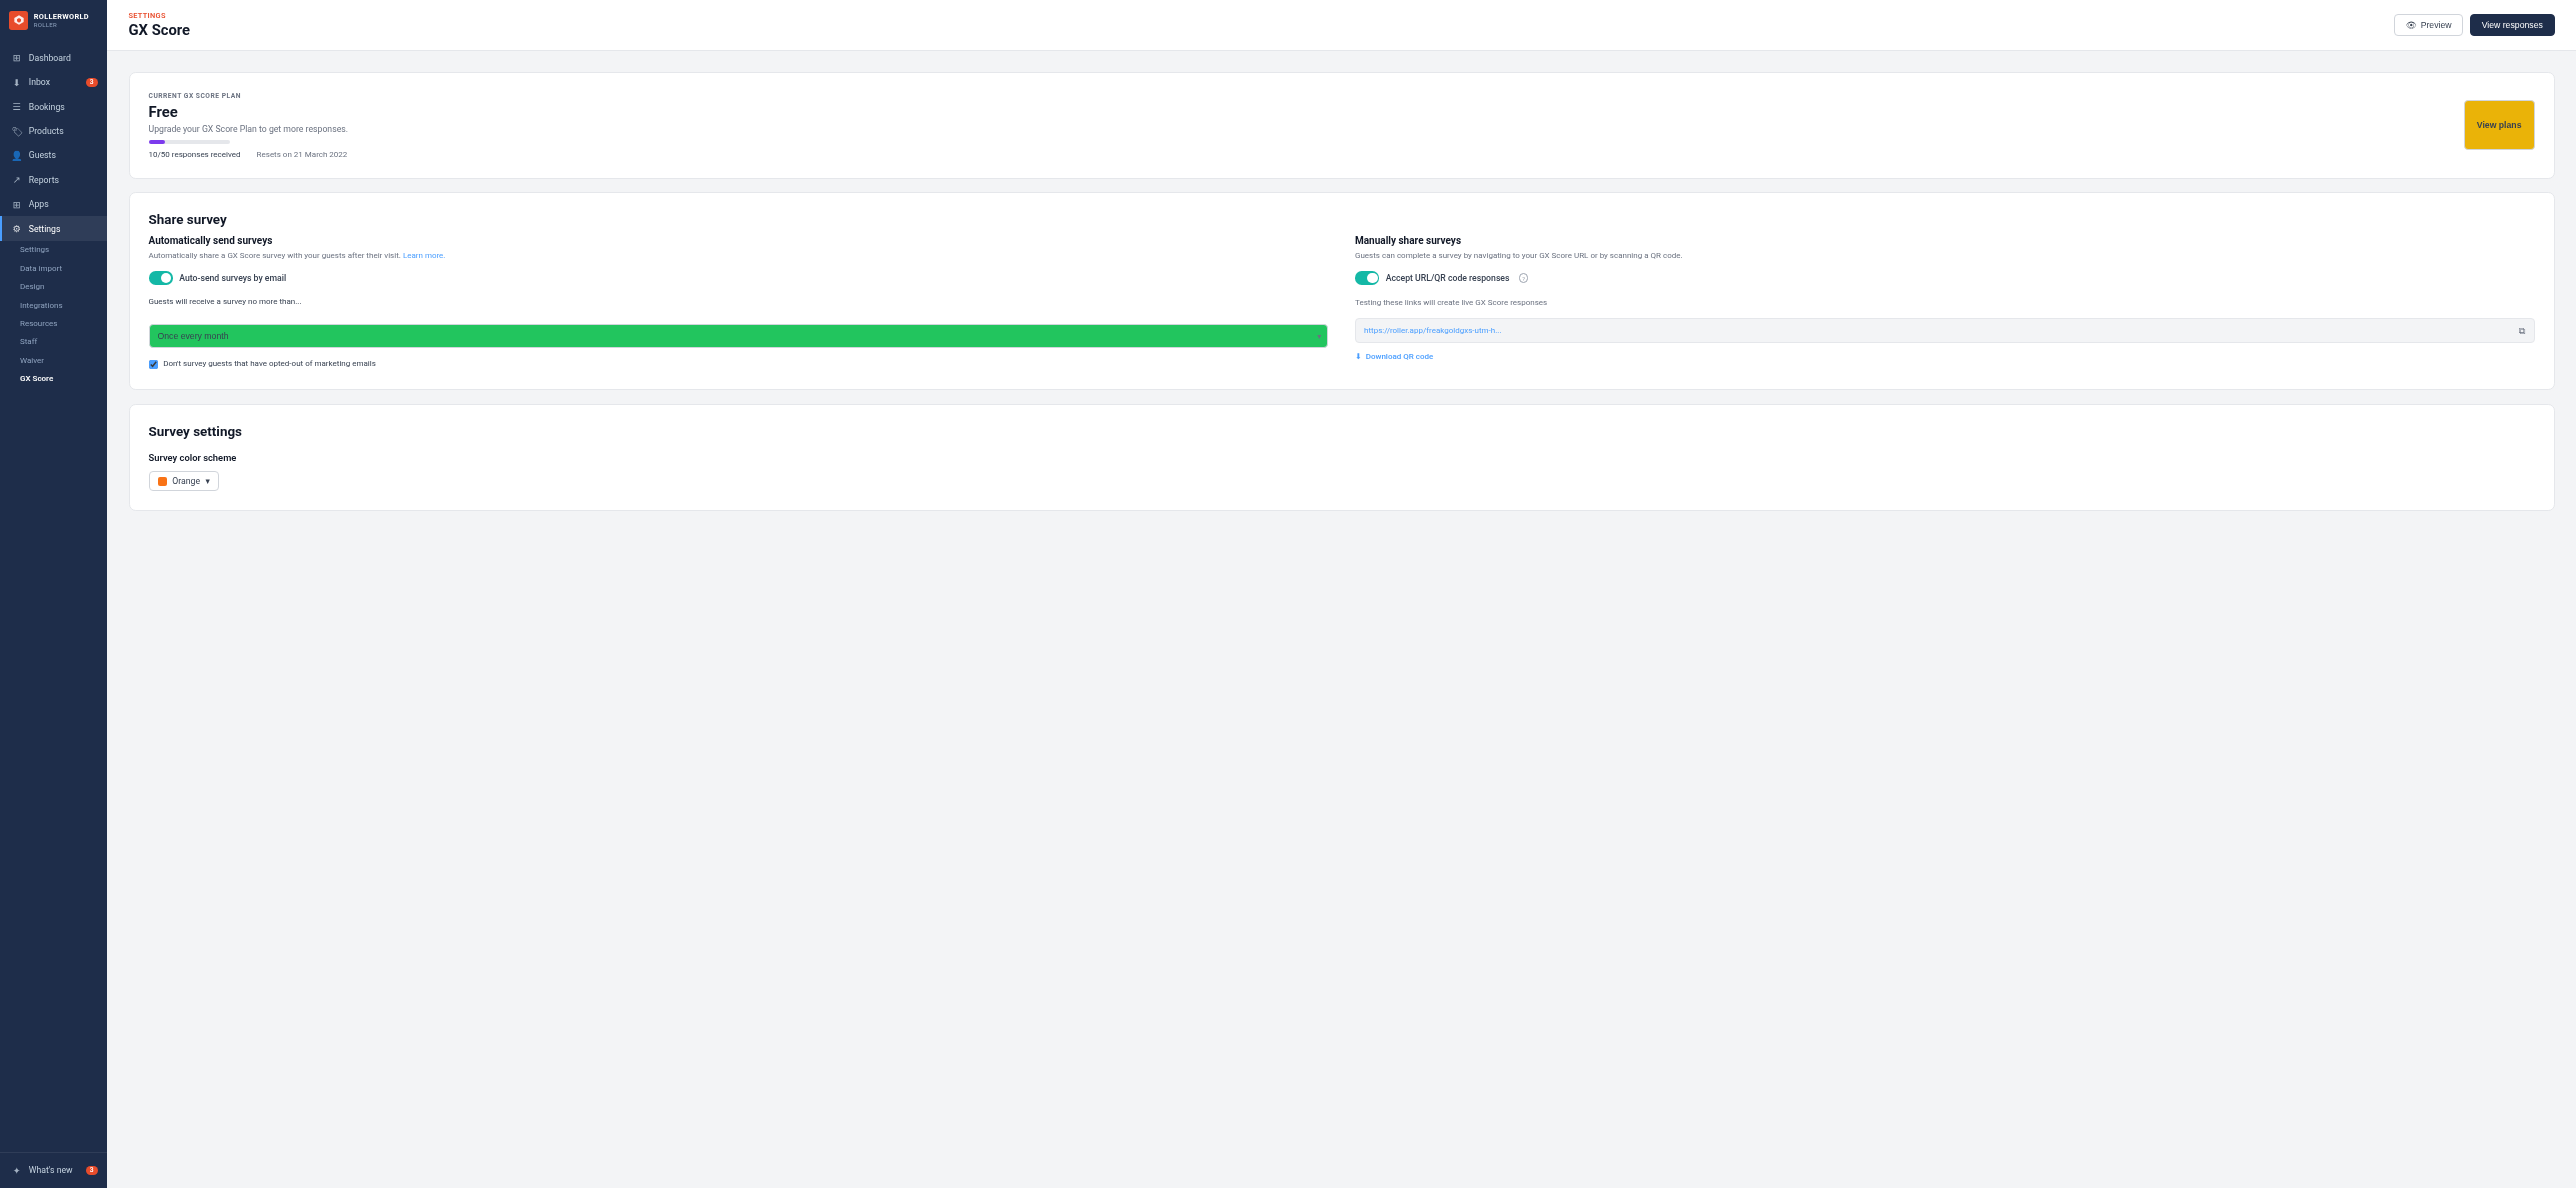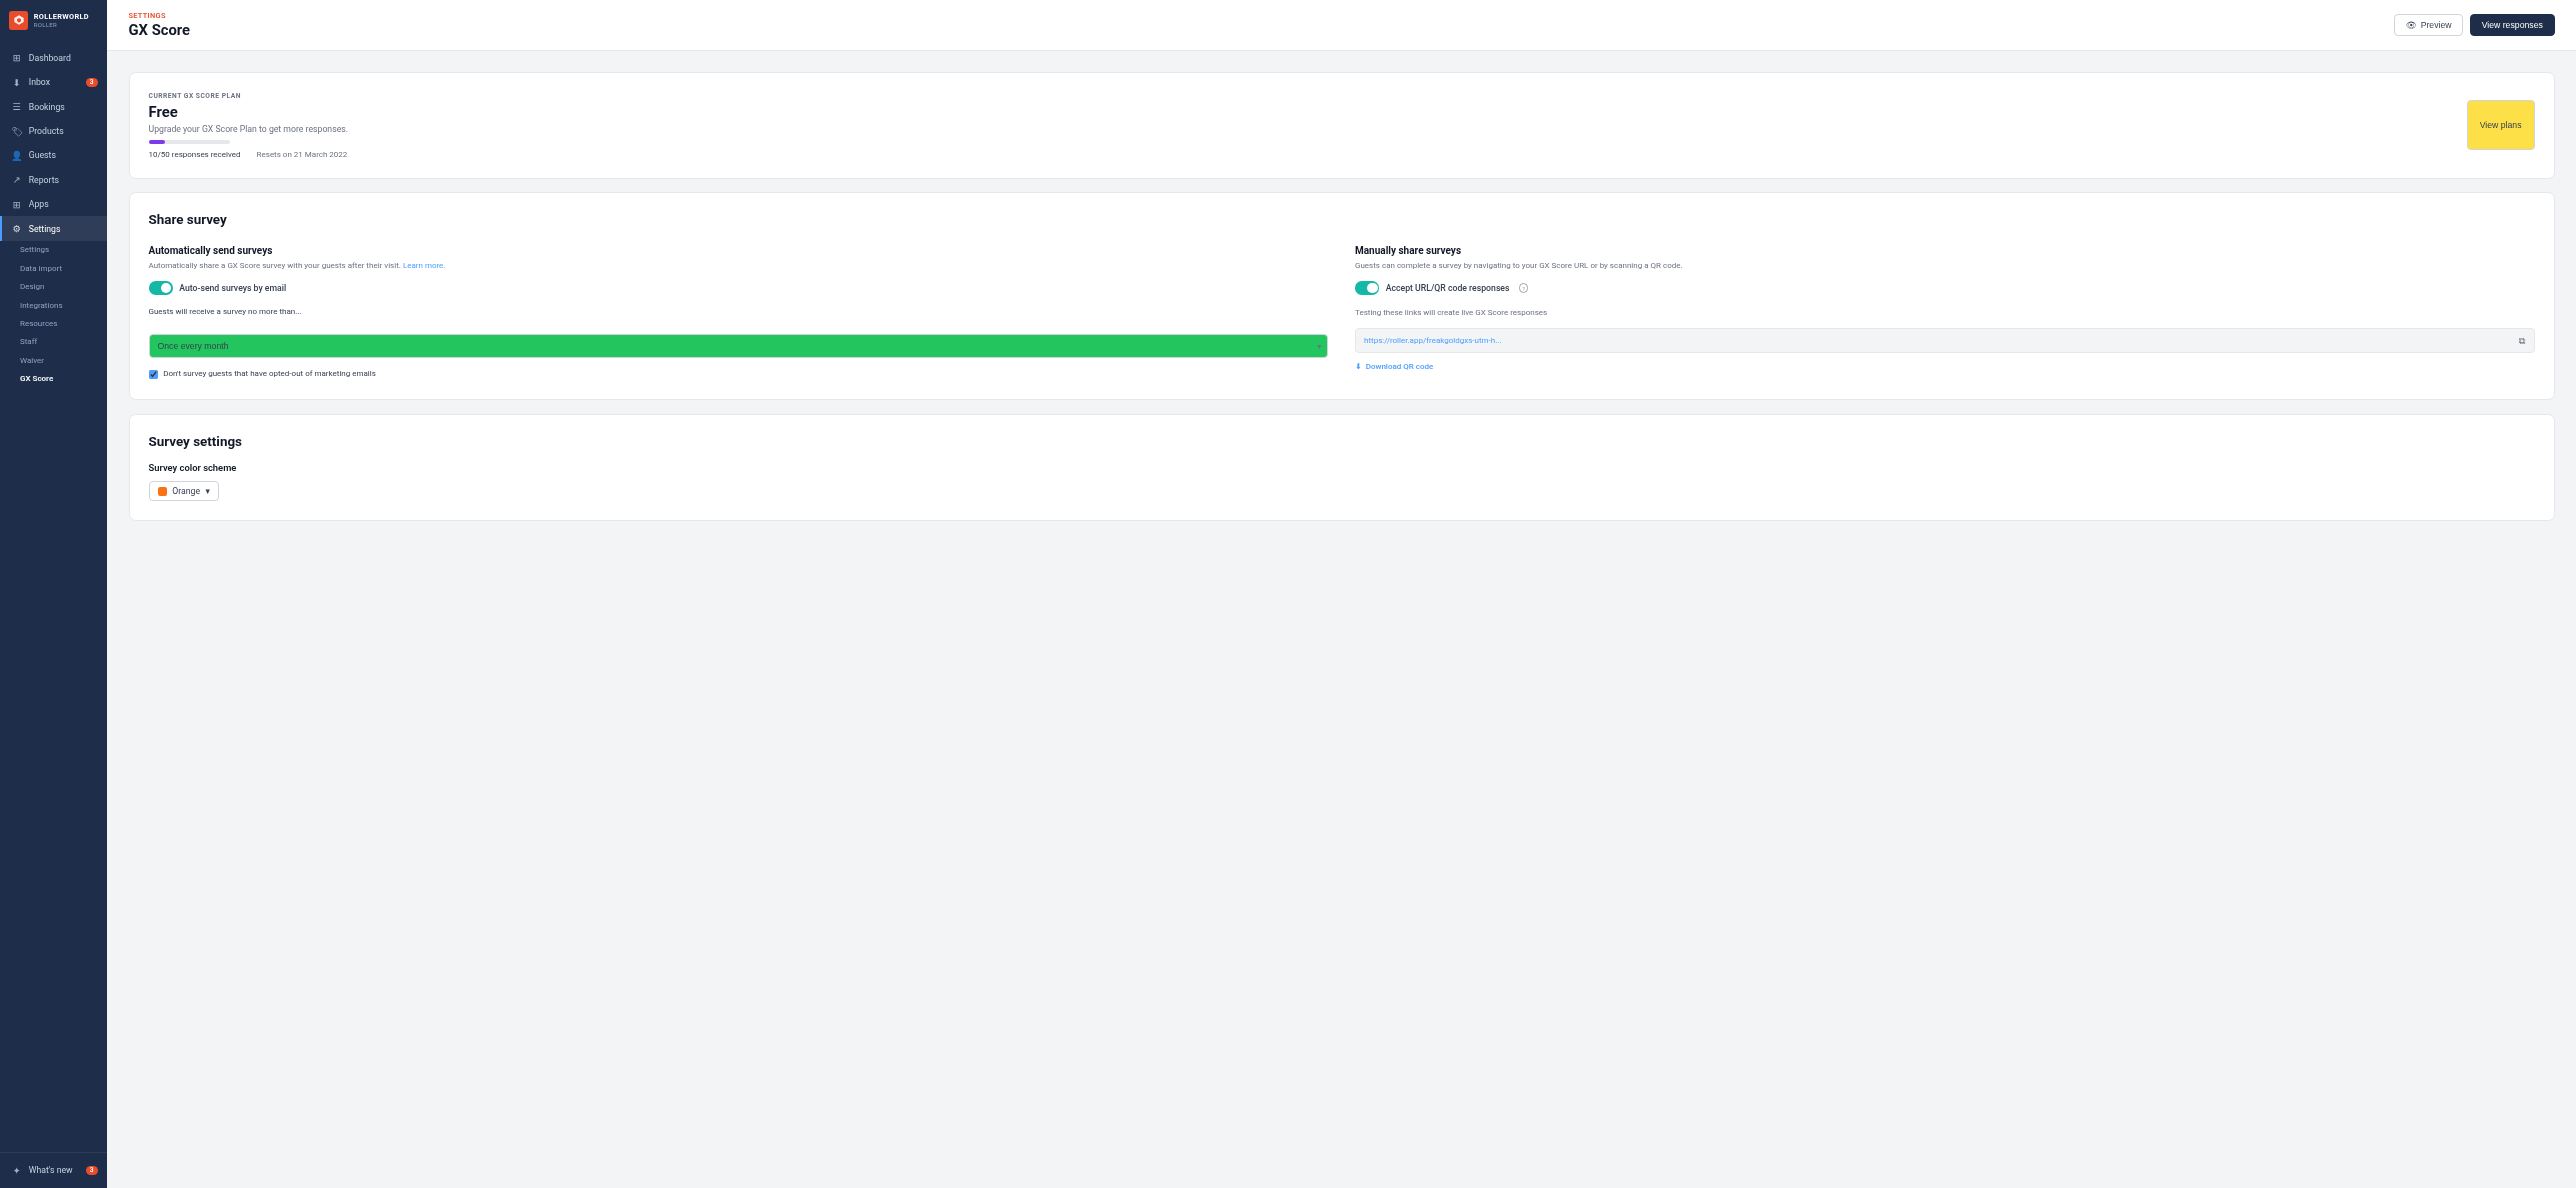--- a/index.html
+++ b/index.html
@@ -155,32 +155,32 @@
     .plan-progress-fill {
       height: 4px;
       background: #7c3aed;
       border-radius: 2px;
     }
     .plan-stats { display: flex; align-items: center; gap: 16px; }
     .plan-responses { font-size: 8px; color: #374151; }
     .plan-resets { font-size: 8px; color: #6b7280; }
     .btn-view-plans {
       border: 1px solid #d1d5db;
-      background: #fde047;
+      background: #eab308;
       color: #374151;
       padding: 19px 12px;
       border-radius: 4px;
       font-size: 8.7px;
       cursor: pointer;
-      font-weight: 400;
+      font-weight: 700;
       white-space: nowrap;
     }
 
     
-    .share-title { font-size: 13.4px; font-weight: 700; color: #111827; margin-bottom: 18px; }
+    .share-title { font-size: 13.4px; font-weight: 700; color: #111827; margin-bottom: 8px; }
     .share-grid { display: grid; grid-template-columns: 1fr 1fr; gap: 27px; }
     .share-section-title { font-size: 10px; font-weight: 700; color: #111827; margin-bottom: 4px; }
     .share-section-desc { font-size: 8px; color: #6b7280; margin-bottom: 9.4px; line-height: 1.5; }
     .share-section-desc a { color: #4a9eff; text-decoration: none; }
 
     .toggle-row {
       display: flex;
       align-items: center;
       gap: 6.7px;
       margin-bottom: 12px;

